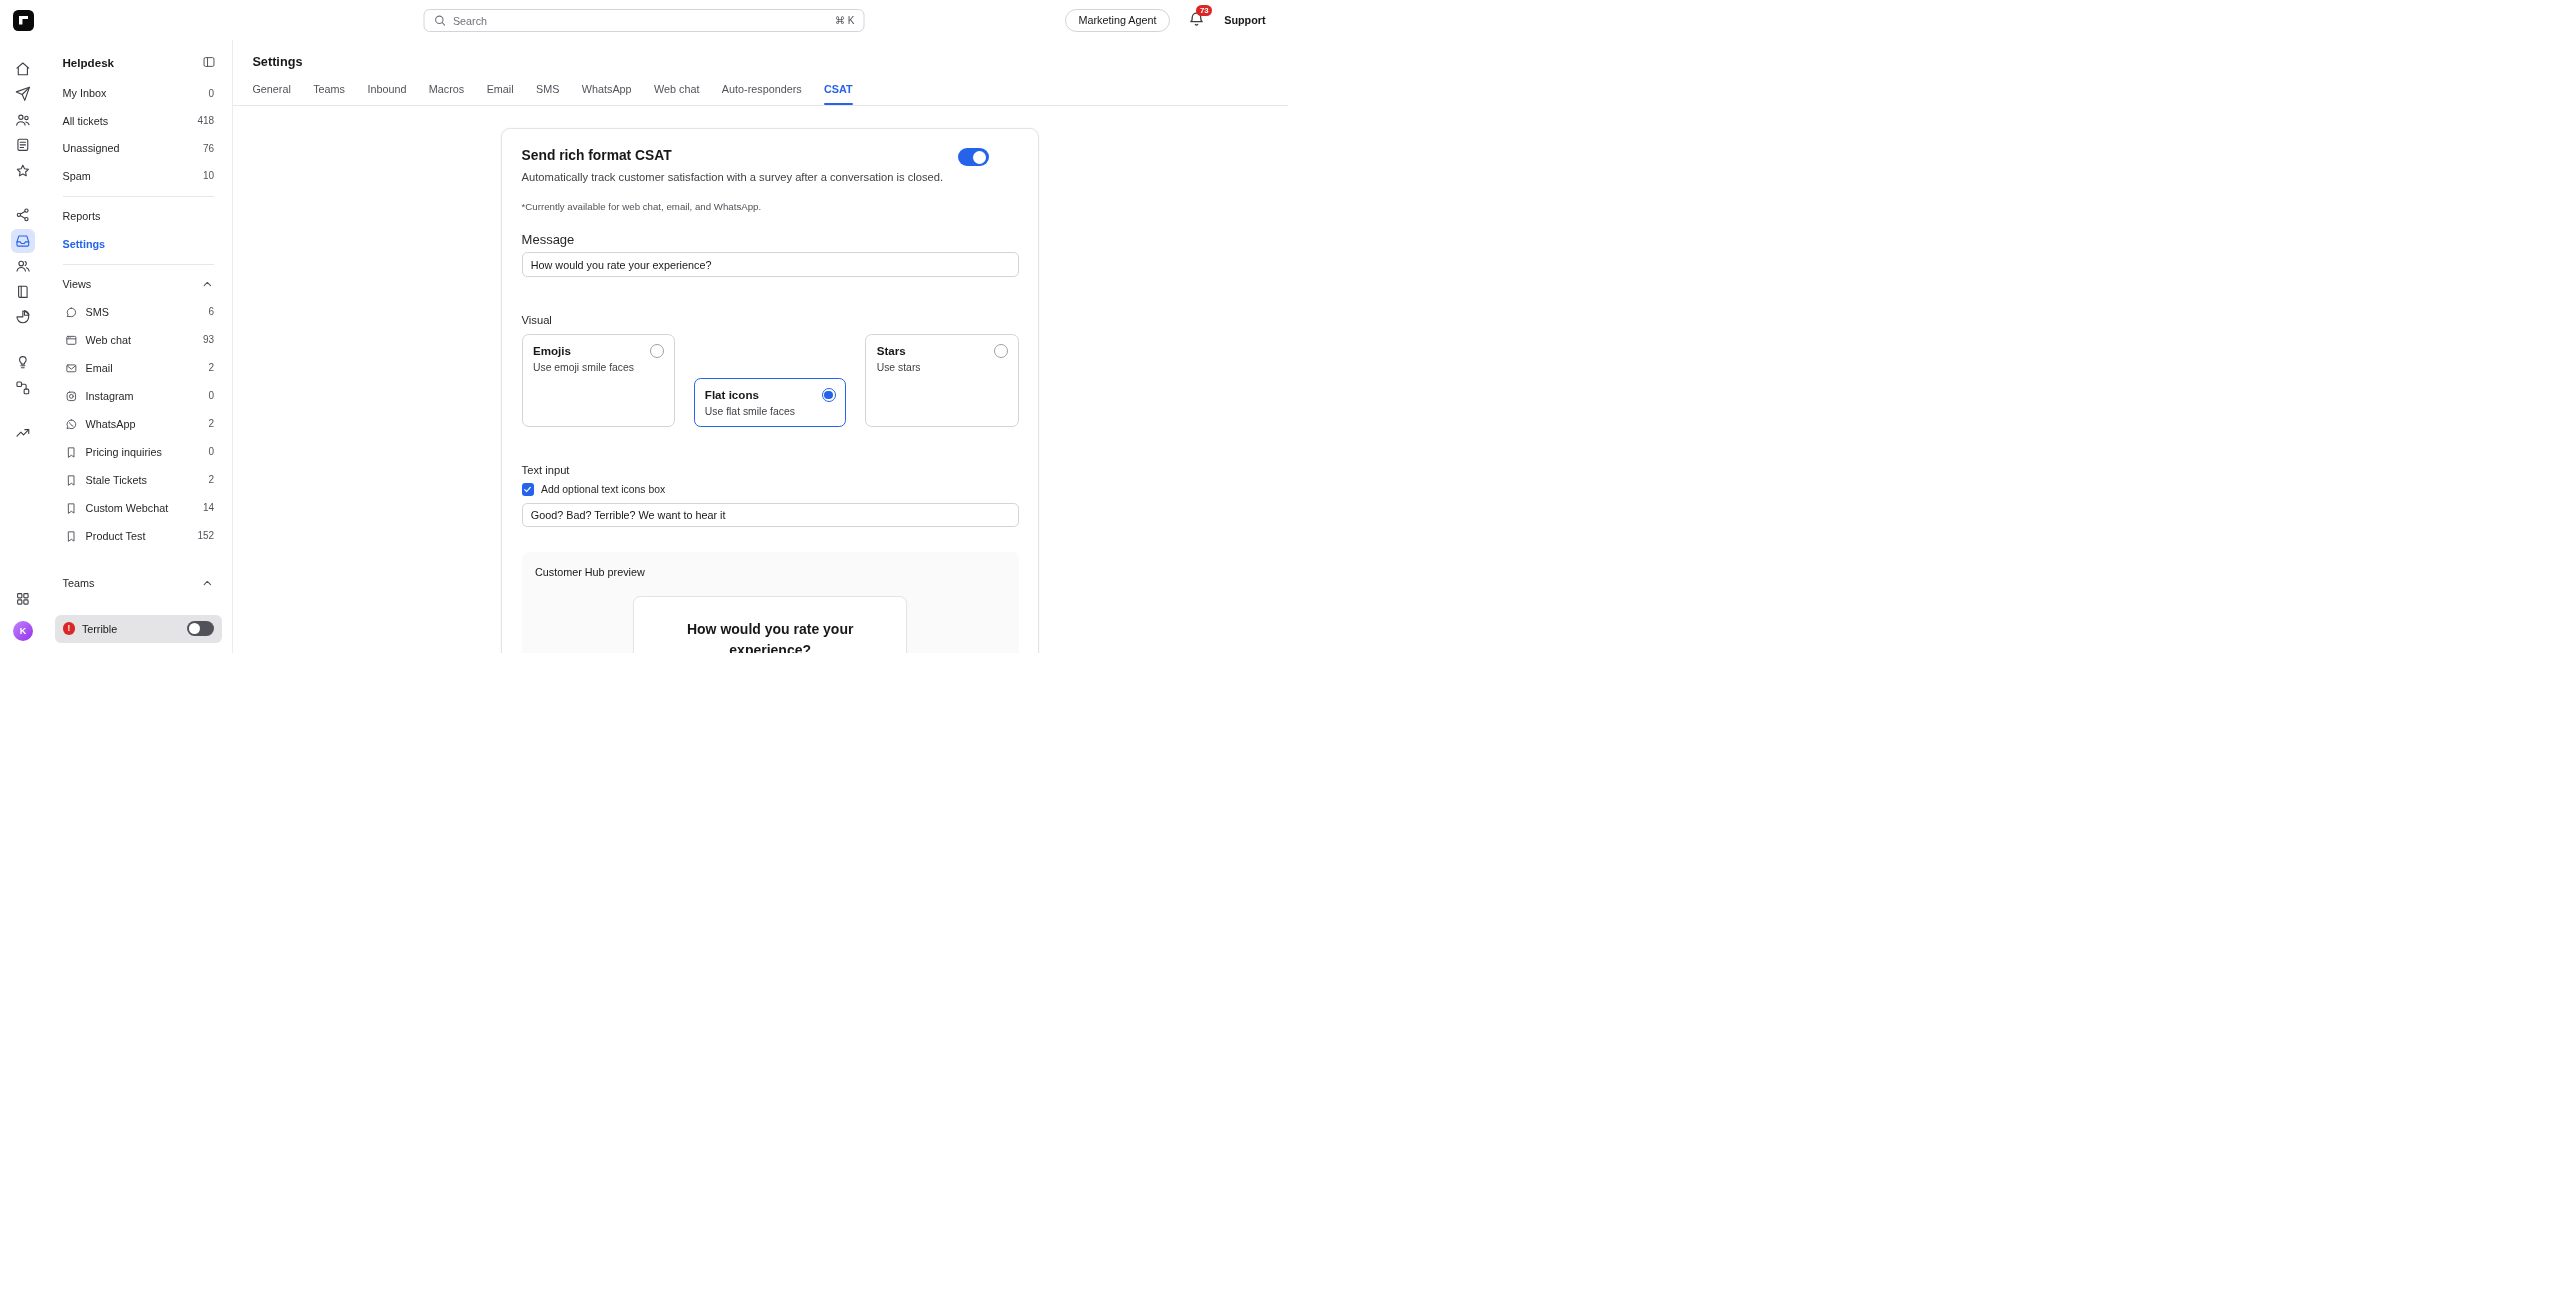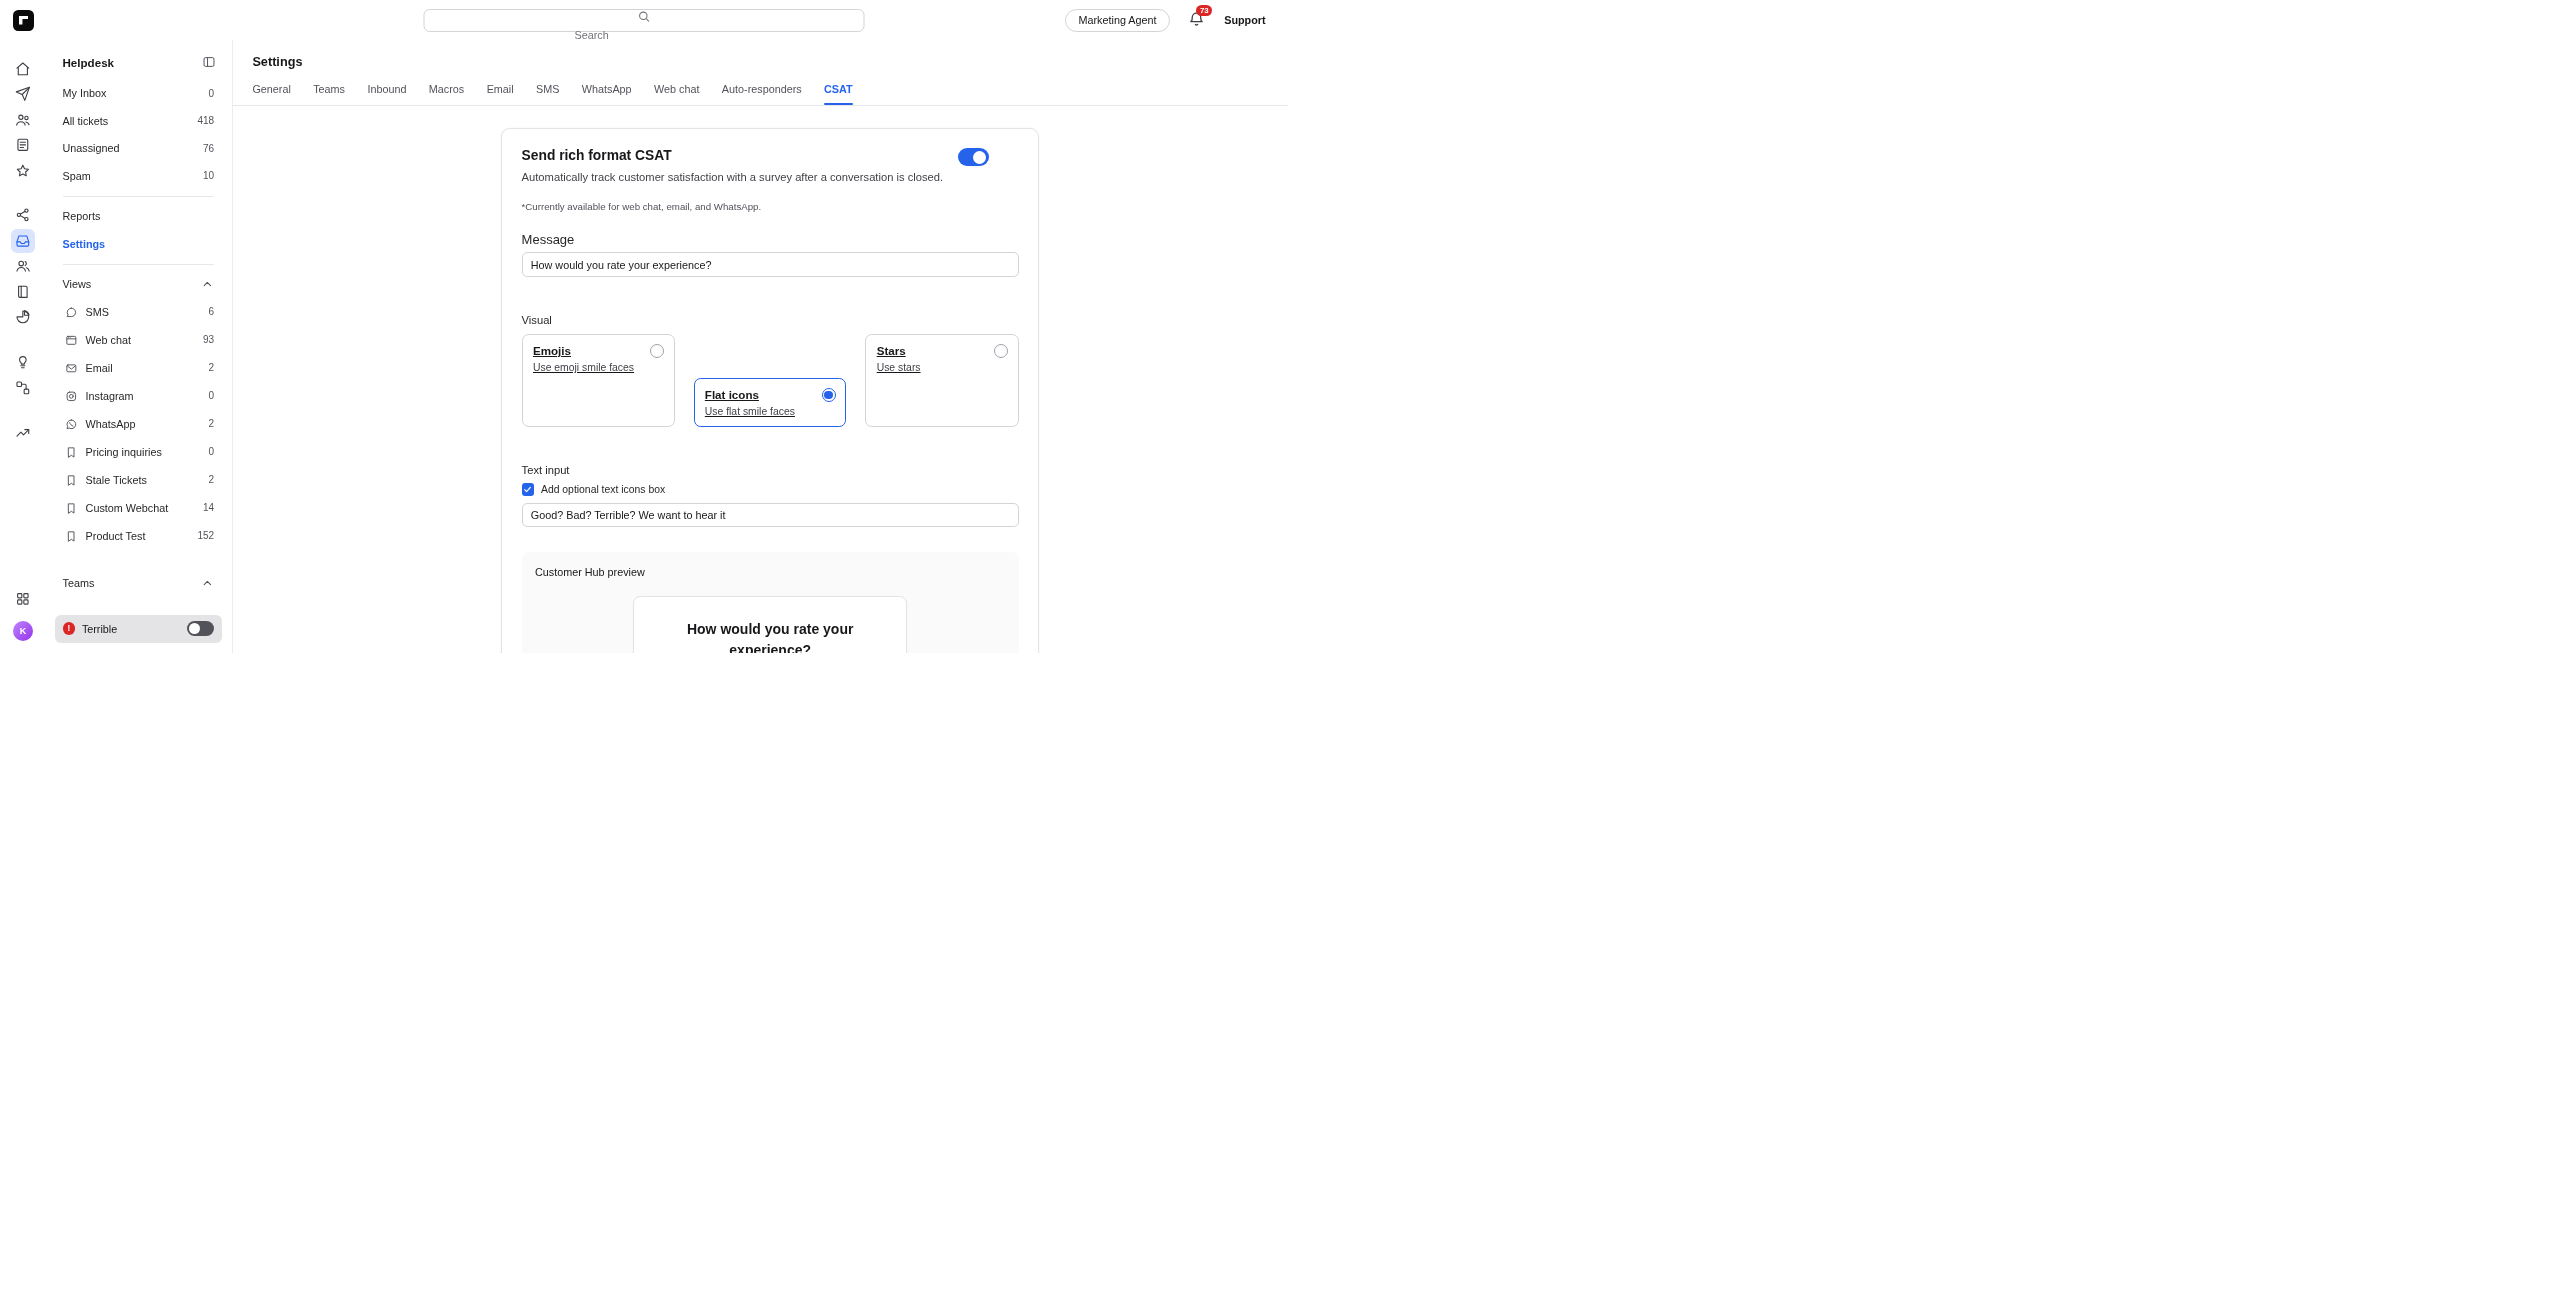--- a/index.html
+++ b/index.html
@@ -5,21 +5,21 @@
   * { margin:0; padding:0; box-sizing:border-box; }
   html,body { width:1288px; height:654px; overflow:hidden; background:#fff;
     font-family:"Liberation Sans","DejaVu Sans",sans-serif; color:#18181b; }
 
   
   .topbar { height:40px; display:flex; align-items:center; padding:0 22.4px 0 13.4px; position:relative; background:#fff; }
   .logo { width:21px; height:21px; background:#0a0a0a; border-radius:5.2px; position:relative; flex-shrink:0; cursor:pointer; }
   .logo::after { content:""; position:absolute; left:5.2px; top:6px; width:9.7px; height:9px; background:#fff;
     clip-path:polygon(0 0,100% 0,100% 38%,40% 38%,40% 100%,0 100%); }
   .search-wrap { position:absolute; left:50%; transform:translateX(-50%); top:9px; width:441px; height:23px;
-    border:0.7px solid #d4d4d8; border-radius:6px; display:flex; align-items:center; padding:0 9px; gap:6.7px; background:#fff;flex-direction:column; }
+    border:0.7px solid #d4d4d8; border-radius:6px; display:flex; align-items:center; padding:0 9px; gap:6.7px; background:#fff; }
   .search-wrap svg { flex-shrink:0; color:#71717a; }
   .search-wrap input { border:0; outline:0; flex:1; font-size:10.8px; color:#18181b; font-family:inherit; background:transparent; }
   .search-wrap input::placeholder { color:#71717a; }
   .kbd { color:#52525b; font-size:10px; white-space:nowrap; }
   .top-right { margin-left:auto; display:flex; align-items:center; gap:18px; }
   .pill-btn { height:23px; padding:0 12.7px; border:0.7px solid #d4d4d8; border-radius:745px; background:#fff;
     font-size:10.8px; color:#18181b; display:flex; align-items:center; font-family:Liberation Sans, sans-serif; cursor:pointer; }
   .bell-wrap { position:relative; width:18px; height:18px; color:#3f3f46; cursor:pointer; }
   .badge { position:absolute; top:-6px; left:8.2px; background:#dc2626; color:#fff; font-size:7.8px; font-weight:700;
     min-width:15.7px; height:11.2px; border-radius:6.7px; display:flex; align-items:center; justify-content:center; padding:0 3px; }
@@ -76,21 +76,21 @@
   .card-head { display:flex; align-items:flex-start; }
   .card-title { font-size:13.8px; font-weight:700; }
   .desc { font-size:11.2px; color:#3f3f46; line-height:1.5; margin-top:6px; width:436px; }
   .toggle-on { width:31px; height:18px; border-radius:745px; background:#2563eb; position:relative; flex-shrink:0; cursor:pointer; }
   .toggle-on::after { content:""; position:absolute; right:2.2px; top:2.2px; width:13.4px; height:13.4px; border-radius:50%; background:#fff; }
   .note { font-size:9.7px; color:#52525b; margin-top:15px; }
   .field-label { display:block; font-size:13px; color:#27272a; margin-top:20px; margin-bottom:5.2px; }
   .text-input { width:100%; height:24.6px; border:0.7px solid #d4d4d8; border-radius:5.2px; padding:0 8.2px; font-size:10.8px;
     color:#18181b; font-family:inherit; background:#fff; }
   .sub-head { font-size:11.2px; color:#27272a; margin-top:37px; margin-bottom:7.5px; font-weight:400; }
-  .options { display:flex; gap:19px;text-decoration:underline; }
+  .options { display:flex; gap:19px; }
   .option { flex:1; border:0.7px solid #d4d4d8; border-radius:6.7px; padding:9.7px 10.4px; position:relative; background:#fff; cursor:pointer; }
   .option.selected { border:1.5px solid #2563eb; padding:9px 9.7px;margin-top:44px; }
   .option-title { font-size:11.6px; font-weight:700; }
   .option-sub { font-size:10.4px; color:#3f3f46; margin-top:5.2px; }
   .radio { position:absolute; top:9.7px; right:9.7px; width:14px; height:14px; border:1.5px solid #a1a1aa; border-radius:50%; background:#fff; }
   .radio.checked { border-color:#2563eb; }
   .radio.checked::after { content:""; position:absolute; inset:1.9px; background:#2563eb; border-radius:50%; }
   .check-row { display:flex; align-items:center; gap:6.7px; margin:3px 0 6.7px; }
   .checkbox { width:12.7px; height:12.7px; background:#2563eb; border-radius:3px; color:#fff; display:flex;
     align-items:center; justify-content:center; flex-shrink:0; cursor:pointer; }

